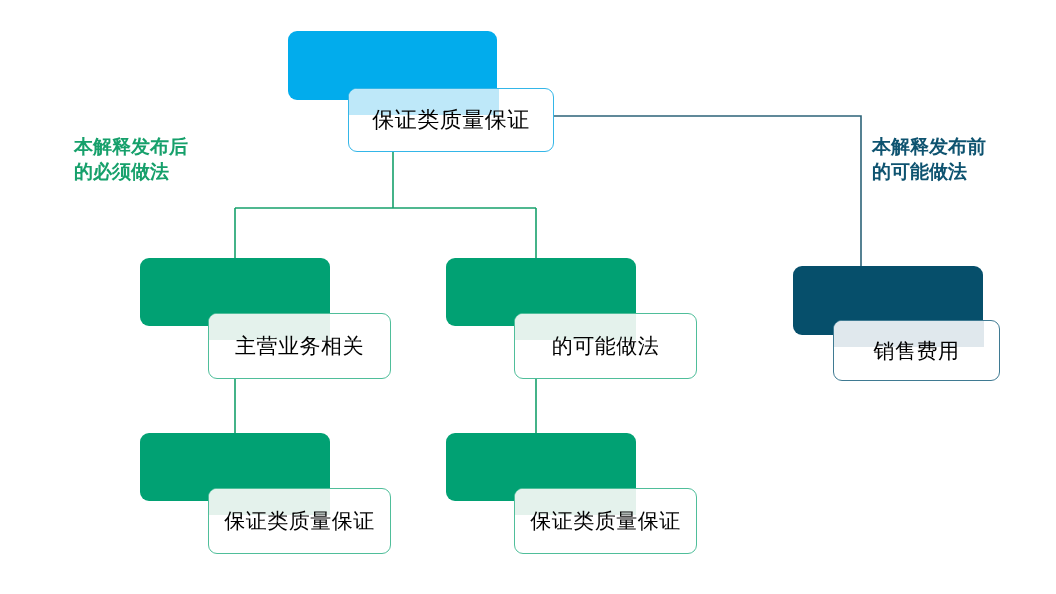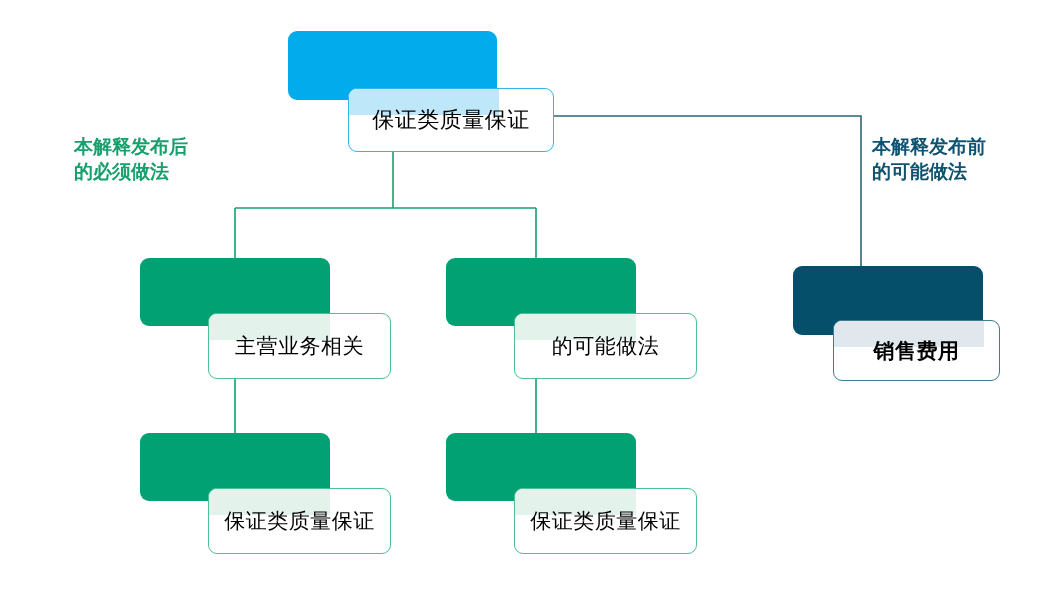--- a/index.html
+++ b/index.html
@@ -126,21 +126,21 @@
     width: 167px;
     height: 61px;
     border: 1.3px solid #3F7A92;
   }
   .node-navy .card .tint {
     background: #E0E8ED;
     width: 150px;
   }
   .node-navy .card .label {
     font-size: 21px;
-    font-weight: 700;
+    font-weight: 400;
   }
 
   
   .annotation {
     position: absolute;
     font-size: 19px;
     font-weight: 700;
     line-height: 1.34;
     white-space: pre-line;
   }

